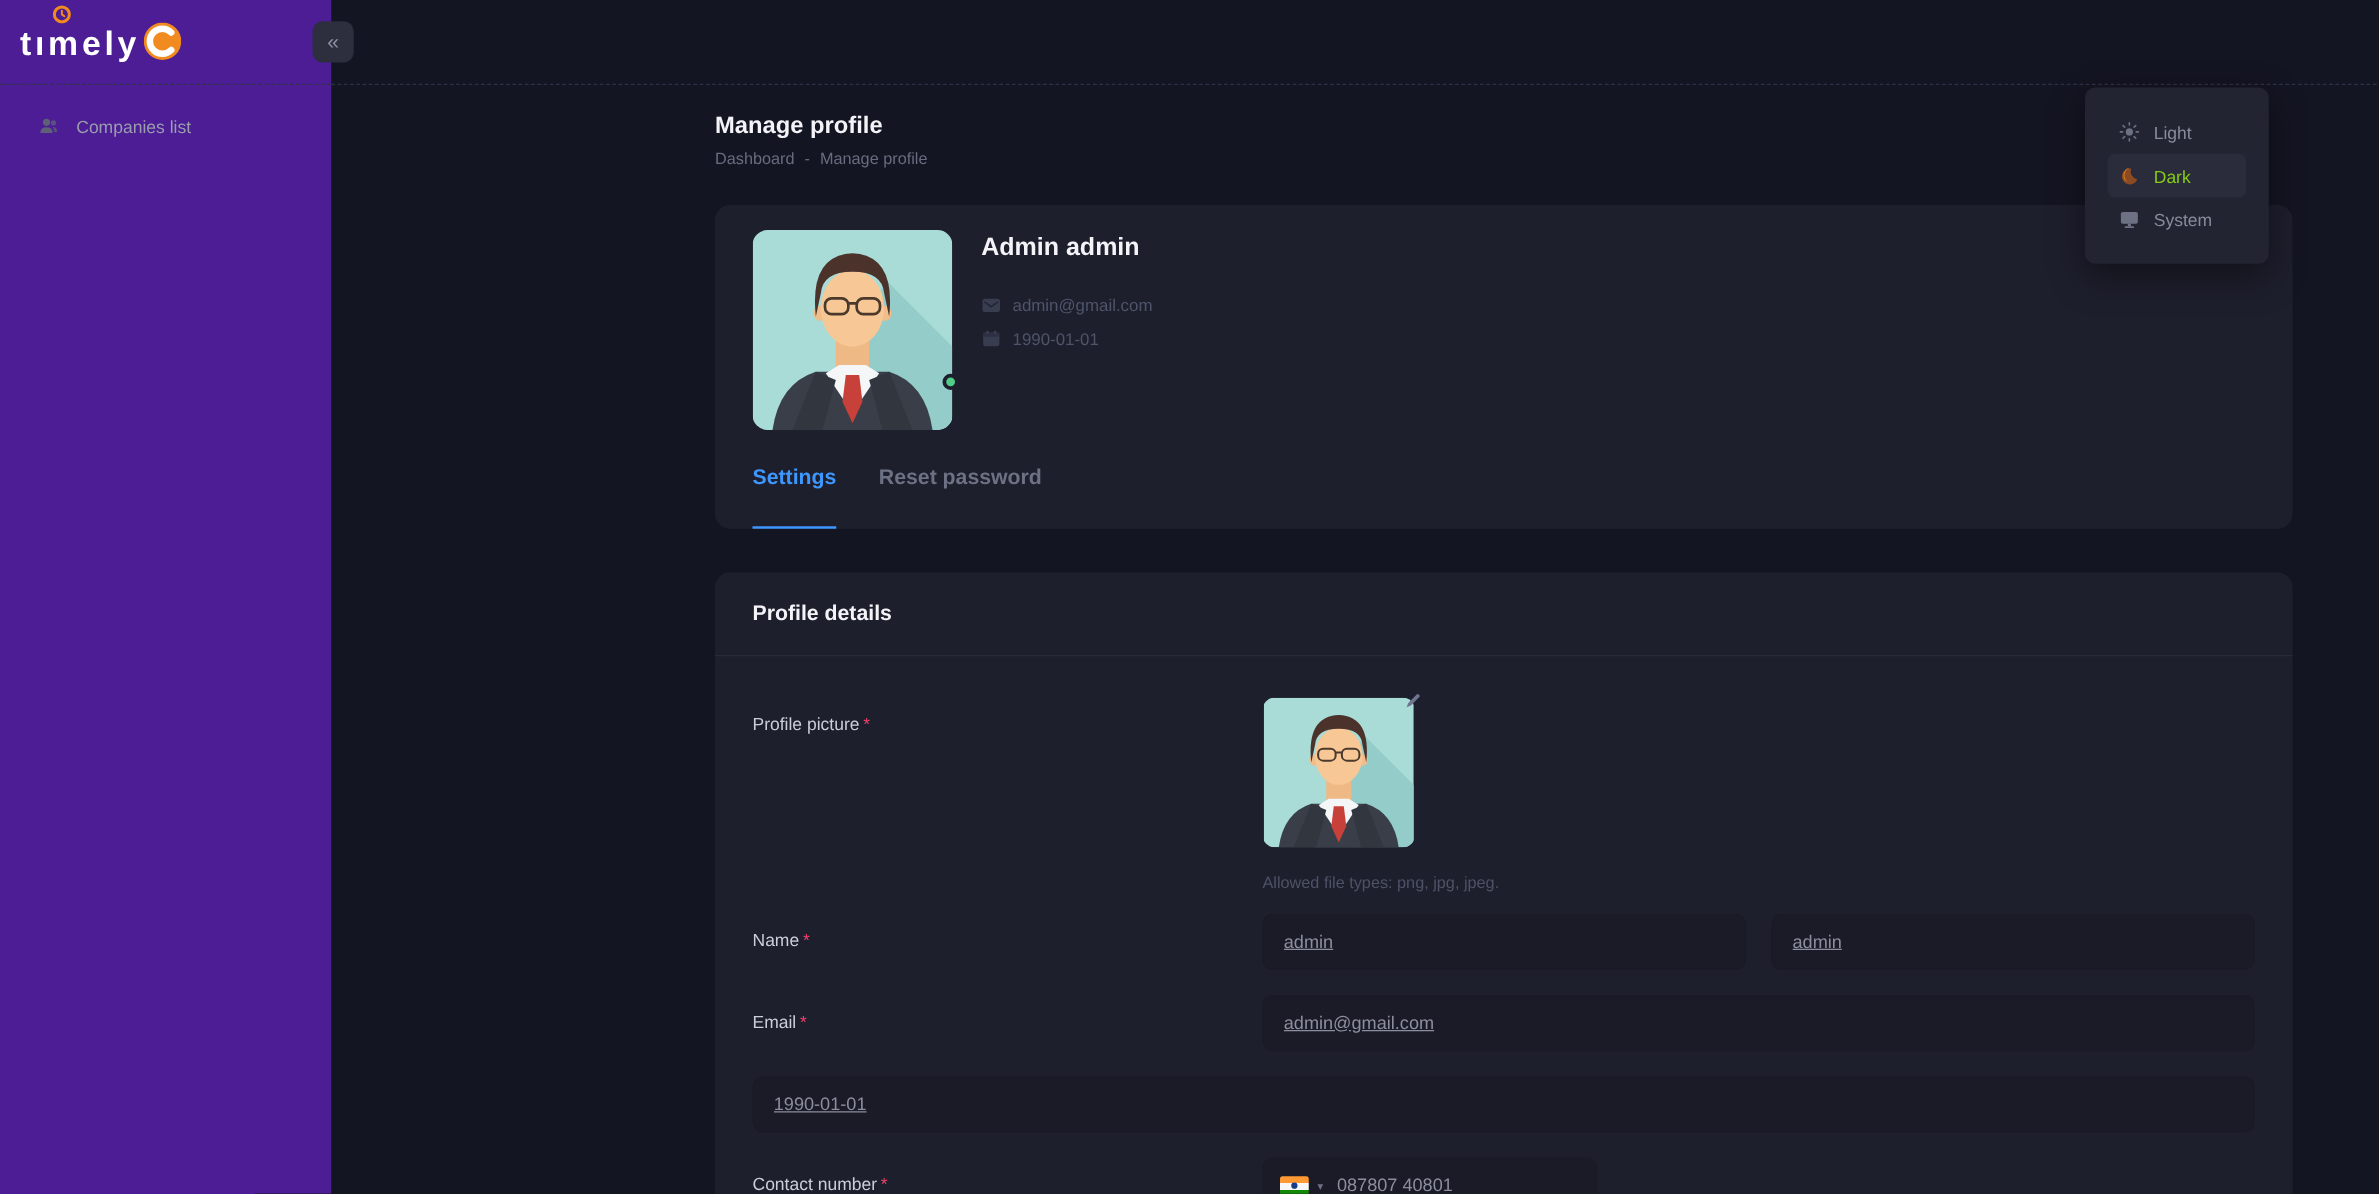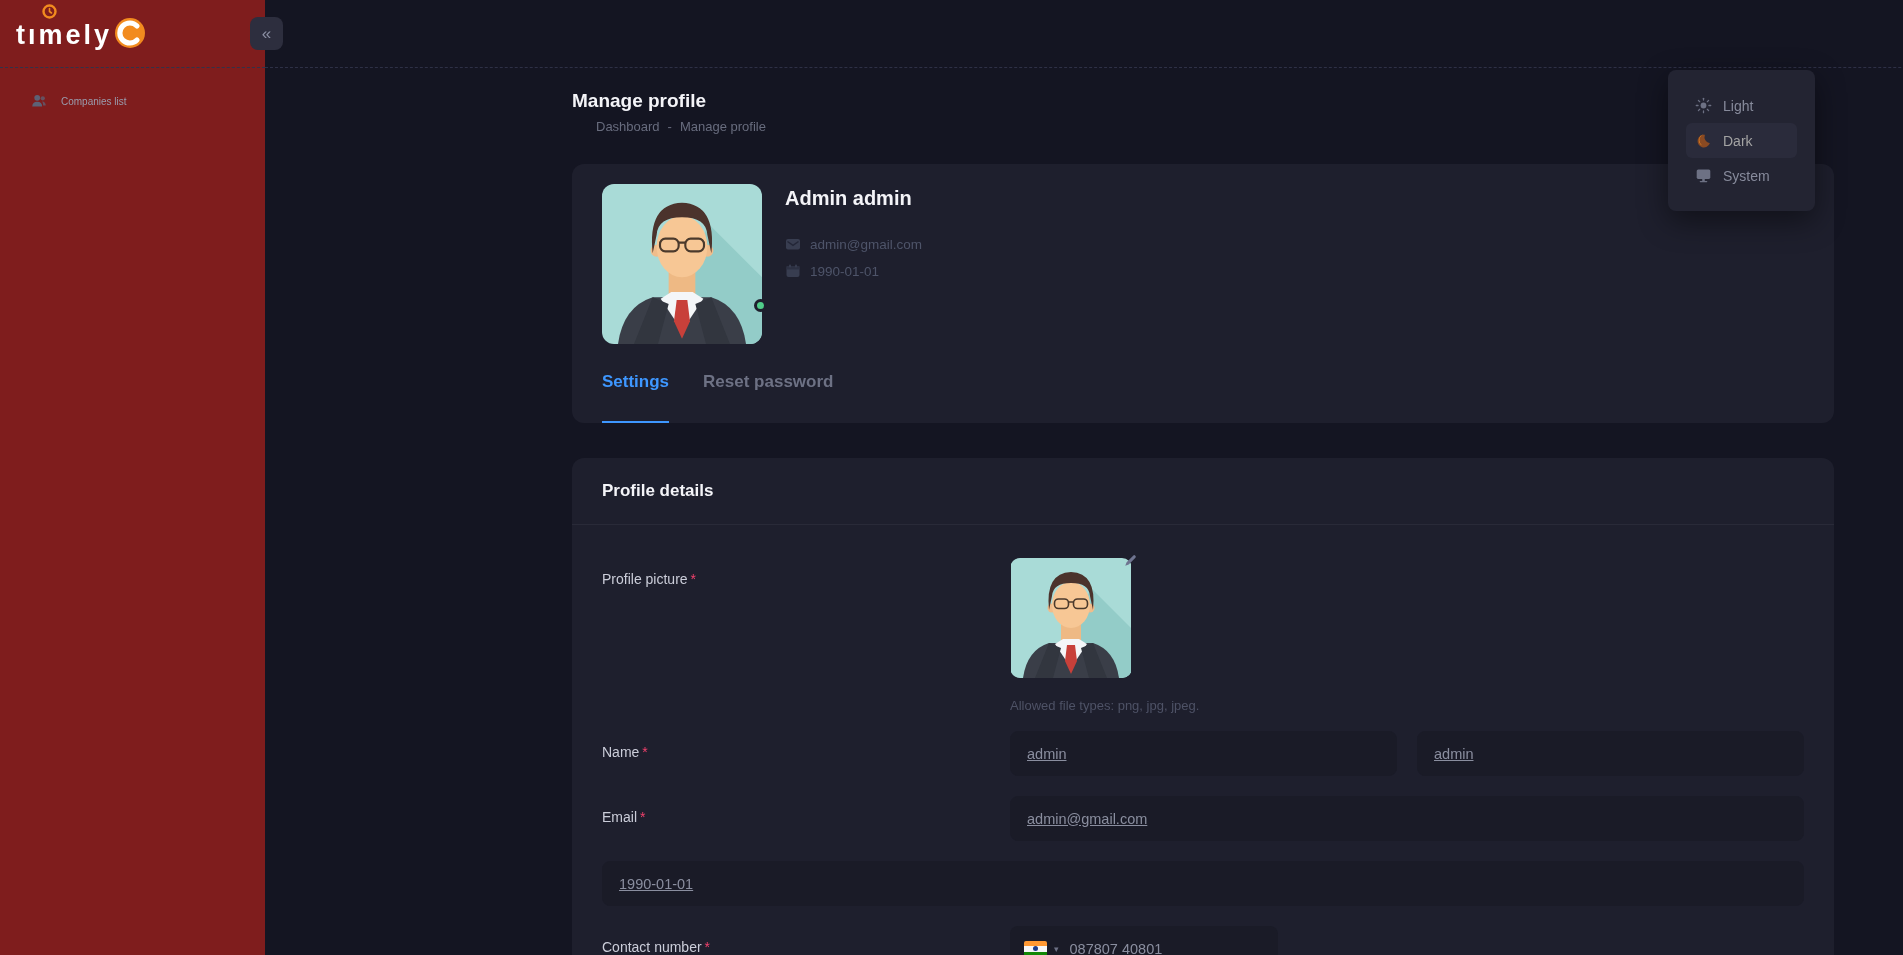--- a/index.html
+++ b/index.html
@@ -4,41 +4,41 @@
 <style>
   * { margin:0; padding:0; box-sizing:border-box; }
   html,body { width:1903px; height:955px; overflow:hidden; }
   body {
     background:#141522;
     font-family:"Liberation Sans", sans-serif;
     position:relative;
     color:#fff;
   }
   
-  .sidebar { position:absolute; left:0; top:0; width:265px; height:955px; background:#7f1d1d; z-index:3; }
+  .sidebar { position:absolute; left:0; top:0; width:265px; height:955px; background:#4c1d95; z-index:3; }
   .sidebar-header { height:68px; border-bottom:1px dashed #31334a; display:flex; align-items:center; padding:0 16px; }
   .logo { position:relative; display:flex; align-items:flex-end; }
   .logo-text { color:#fff; font-size:27px; font-weight:700; letter-spacing:3px; line-height:1; }
   .logo-clock { position:absolute; left:26px; top:-14px; }
   .logo-mark { margin-left:3px; margin-bottom:1px; }
   .menu { padding-top:14px; }
-  .menu-item { display:flex; align-items:center; gap:13px; padding:10px 16px 10px 30px; color:#9a9dae; font-size:10px; cursor:pointer; }
+  .menu-item { display:flex; align-items:center; gap:13px; padding:10px 16px 10px 30px; color:#9a9dae; font-size:14px; cursor:pointer; }
   
   .collapse-btn { position:absolute; left:250px; top:17px; width:33px; height:33px; background:#2d2e3e; border-radius:8px; z-index:6;
     display:flex; align-items:center; justify-content:center; color:#8b8fa3; font-size:17px; cursor:pointer; }
   
   .main { position:absolute; left:265px; top:0; width:1876px; height:955px; }
   .topbar { height:68px; border-bottom:1px dashed #2e3046; display:flex; align-items:center; justify-content:flex-end; gap:9px; padding-right:31px; }
   .theme-toggle { width:40px; height:40px; border-radius:9px; background:#272836; display:flex; align-items:center; justify-content:center; cursor:pointer; }
   .topbar-avatar { width:49px; height:49px; border-radius:10px; overflow:hidden; cursor:pointer; flex:none; }
   .avatar-art { display:block; width:100%; height:100%; }
   .content { width:1262px; margin:0 auto; }
   .page-head { margin-top:22px; }
   .page-title { font-size:19px; font-weight:700; color:#f4f4f8; }
-  .breadcrumb { display:flex; align-items:center; gap:8px; margin-top:7px; font-size:13px; color:#686c7e;margin-left:24px; }
+  .breadcrumb { display:flex; align-items:center; gap:8px; margin-top:7px; font-size:13px; color:#686c7e; }
   .card { background:#1e1f2d; border-radius:12px; }
   
   .card-profile { margin-top:30px; height:259px; position:relative; }
   .profile-avatar { position:absolute; left:30px; top:20px; width:160px; height:160px; border-radius:12px; overflow:visible; }
   .profile-avatar .img { width:160px; height:160px; border-radius:12px; overflow:hidden; }
   .status-dot { position:absolute; right:-5px; bottom:32px; width:13px; height:13px; border-radius:50%; background:#50cd89; border:3px solid #1e1f2d; }
   .profile-info { position:absolute; left:213px; top:23px; }
   .profile-name { font-size:20px; font-weight:700; color:#f4f4f8; }
   .profile-meta { margin-top:26px; display:flex; flex-direction:column; gap:11px; }
   .meta-row { display:flex; align-items:center; gap:9px; color:#4e5469; font-size:13.5px; }
@@ -65,21 +65,21 @@
   .split .input { flex:1; }
   .contact-box { width:268px; height:45px; background:#1a1b27; border-radius:8px 8px 0 0; display:flex; align-items:center; gap:7px; padding:0 14px; color:#8a8e9f; font-size:14.5px; cursor:text; }
   .flag { position:relative; width:23px; height:16px; border-radius:2px; flex:none;
     background:linear-gradient(180deg,#ff9933 0 33.3%,#f6f7f8 33.3% 66.6%,#128807 66.6% 100%); }
   .flag .chakra { position:absolute; left:50%; top:50%; width:5px; height:5px; margin:-2.5px 0 0 -2.5px; border-radius:50%; background:#1a3b8b; }
   .caret { color:#6d7184; font-size:9px; margin-right:4px; }
   
   .theme-menu { position:absolute; left:1668px; top:70px; width:147px; background:#232432; border-radius:8px; padding:18px;
     box-shadow:0 10px 30px rgba(0,0,0,.45); z-index:10; }
   .menu-row { display:flex; align-items:center; gap:11px; height:35px; padding:0 9px; border-radius:6px; font-size:14px; color:#878b9c; cursor:pointer; }
-  .menu-row.active { background:#2a2b3b; color:#a3a3a3; }
+  .menu-row.active { background:#2a2b3b; color:#84cc16; }
   .icon { display:inline-flex; flex:none; align-items:center; justify-content:center; }
   .hidden-defs { position:absolute; width:0; height:0; overflow:hidden; }
 </style>
 </head>
 <body>
 
 <svg class="hidden-defs" aria-hidden="true">
   <defs>
     <symbol id="avatar-art" viewBox="0 0 120 120">
       <rect width="120" height="120" fill="#a9dbd7"></rect>

